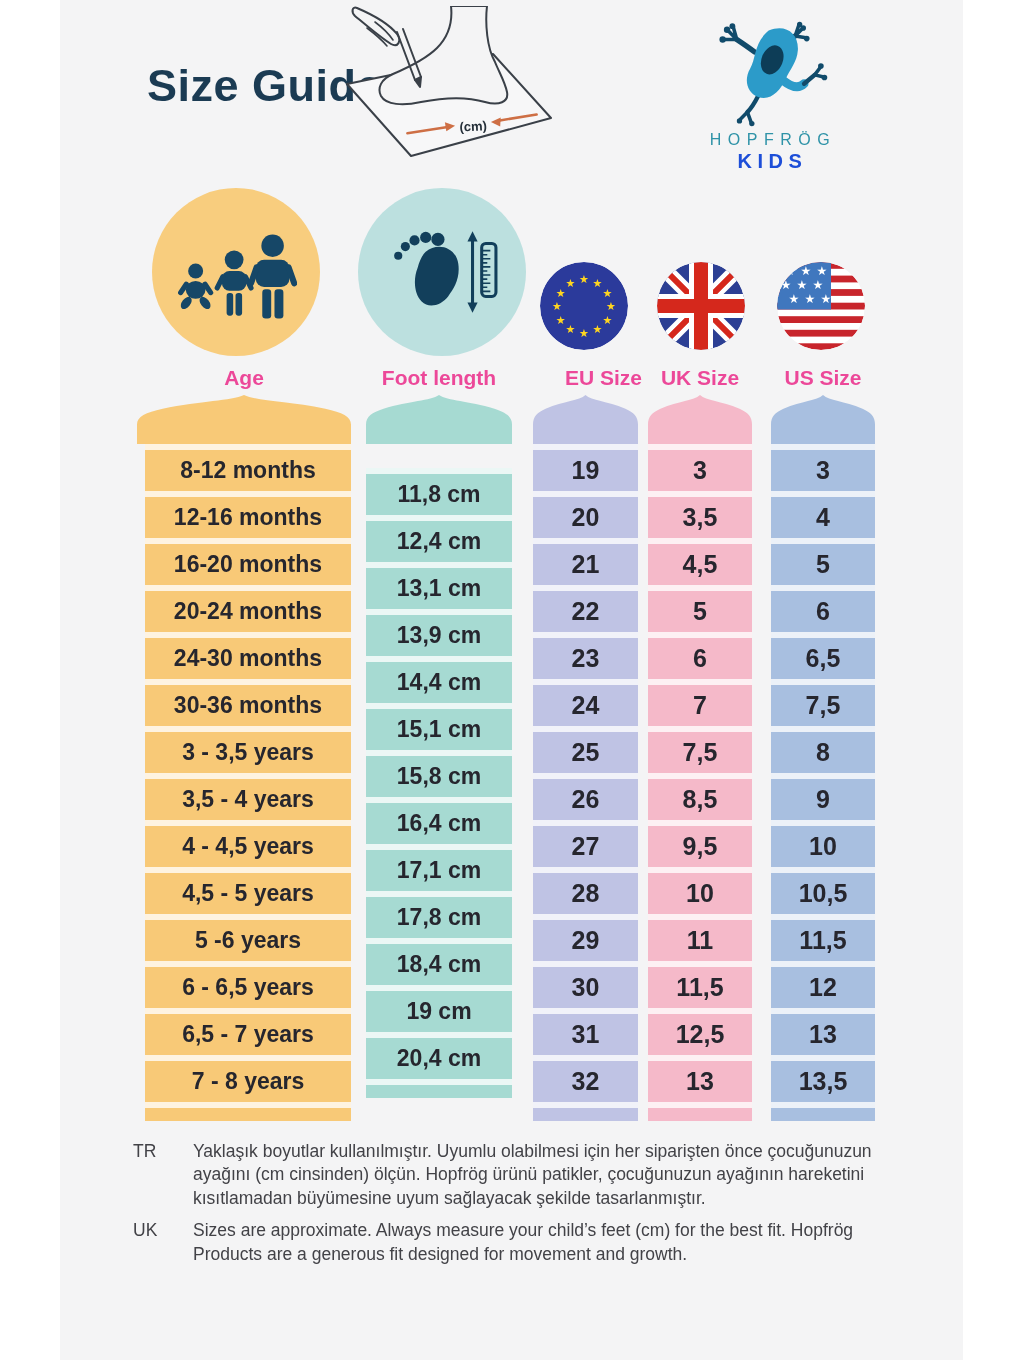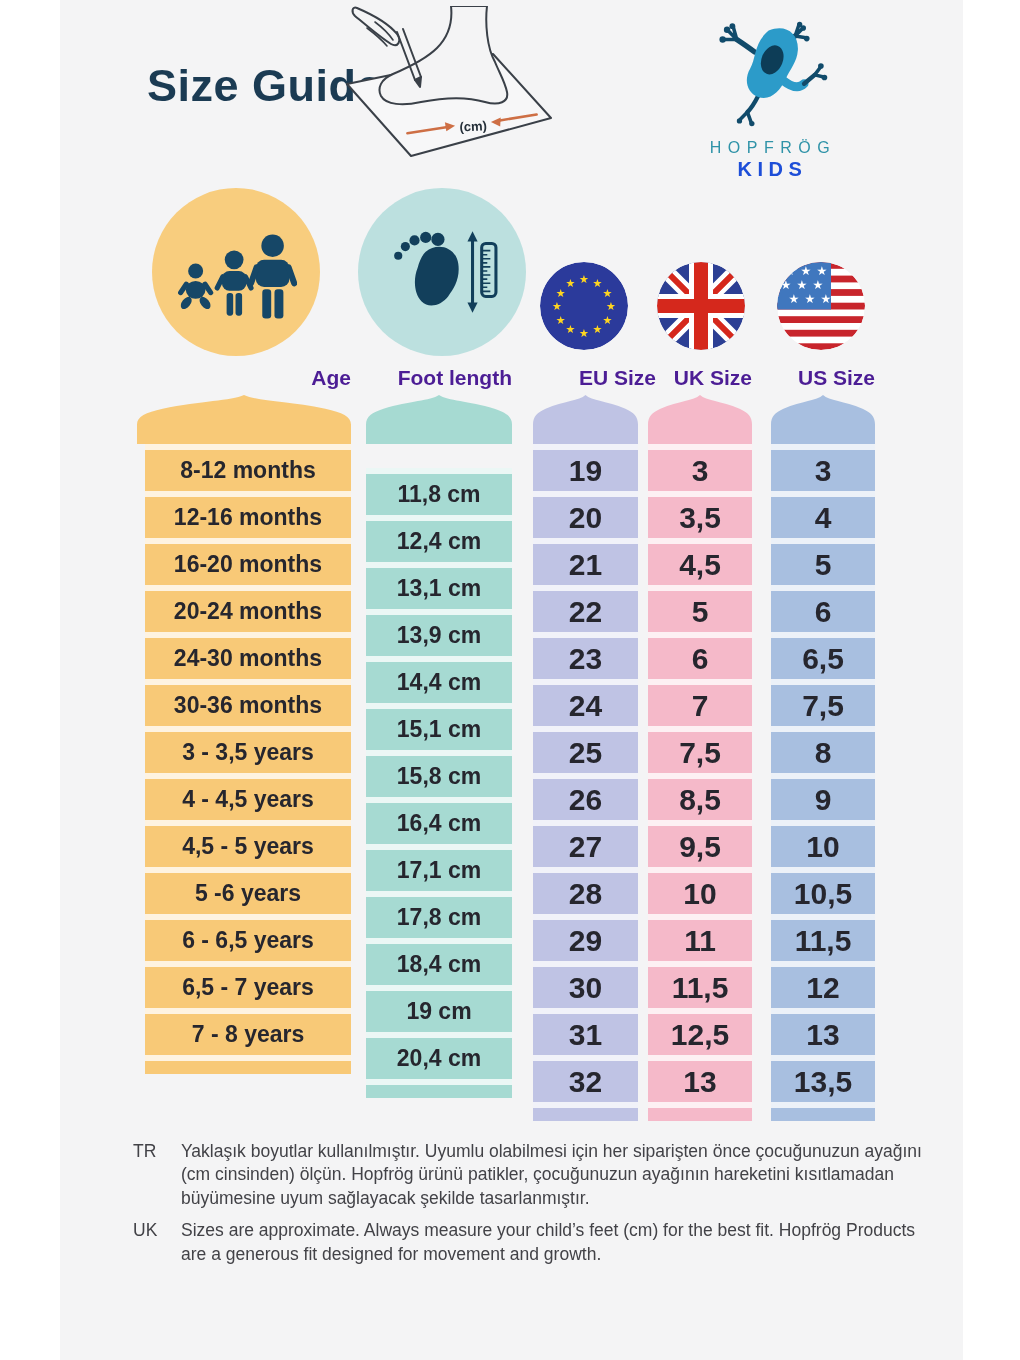--- a/index.html
+++ b/index.html
@@ -8,44 +8,44 @@
         font-family:"Liberation Sans",sans-serif;}
   .panel{position:absolute;left:60px;top:0;width:903px;height:1360px;background:#F4F4F5;}
 
   .title{position:absolute;left:147px;top:60px;margin:0;font-size:45px;font-weight:bold;
          color:#1B3B53;letter-spacing:0.5px;}
 
   .illustration{position:absolute;left:295px;top:6px;width:280px;height:160px;}
 
   .logo{position:absolute;left:688px;top:20px;width:164px;text-align:center;}
   .logo svg{display:block;margin:0 auto;}
-  .brand{font-size:16px;font-weight:400;letter-spacing:6.5px;padding-left:6px;color:#2F93A8;margin-top:11px;}
+  .brand{font-size:16px;font-weight:400;letter-spacing:6.5px;padding-left:6px;color:#2F93A8;margin-top:3px;}
   .brand-sub{font-size:20px;font-weight:bold;letter-spacing:5.5px;padding-left:5px;color:#1d4ed8;margin-top:1px;}
 
   .circle{position:absolute;border-radius:50%;display:flex;align-items:center;justify-content:center;overflow:hidden;}
   .age-c{left:152px;top:188px;width:168px;height:168px;}
   .foot-c{left:358px;top:188px;width:168px;height:168px;}
   .flag{top:262px;width:88px;height:88px;}
   .eu-c{left:540px;} .uk-c{left:657px;} .us-c{left:777px;}
 
-  .col-label{position:absolute;top:366px;text-align:right;font-size:21px;font-weight:bold;color:#4c1d95;}
+  .col-label{position:absolute;top:366px;text-align:center;font-size:21px;font-weight:bold;color:#ec4899;}
   #lab0{left:137px;width:214px;} #lab1{left:366px;width:146px;}
   #lab2{left:551px;width:105px;} #lab3{left:648px;width:104px;} #lab4{left:771px;width:104px;}
 
   .col{position:absolute;top:395px;}
   #col0{left:137px;width:214px;} #col1{left:366px;width:146px;}
   #col2{left:533px;width:105px;} #col3{left:648px;width:104px;} #col4{left:771px;width:104px;}
   .arch{display:block;width:100%;height:49px;}
   .cell{height:41px;display:flex;align-items:center;justify-content:center;
         font-size:23px;font-weight:600;color:#26262E;border-top:6px solid rgba(255,255,255,0.78);}
-  .col.size .cell{font-size:30px;}
+  .col.size .cell{font-size:25px;}
   .tail{height:13px;border-top:6px solid rgba(255,255,255,0.78);}
 
   .notes{position:absolute;left:133px;top:1140px;width:790px;}
-  .note{display:flex;gap:16px;margin-bottom:9px;font-size:17.5px;line-height:1.34;color:#424247;}
+  .note{display:flex;gap:28px;margin-bottom:9px;font-size:17.5px;line-height:1.34;color:#424247;}
   .note .lang{flex:0 0 32px;}
   .note p{margin:0;flex:1;}
 </style>
 </head>
 <body>
 
 <div class="page">
   <div class="panel"></div>
 
   <h1 class="title">Size Guide</h1>
@@ -226,20 +226,21 @@
         <path class="arch-path" d="M0,50 L0,30 C0,22 4,18 12,14 C30,6 44,6 50,0 C56,6 70,6 88,14 C96,18 100,22 100,30 L100,50 Z" fill="#F8C977"></path>
       </svg>
     <div class="rows" style="background: rgb(248, 201, 119); margin-left: 8px;">
         <div class="cell">8-12 months</div>
         <div class="cell">12-16 months</div>
         <div class="cell">16-20 months</div>
         <div class="cell">20-24 months</div>
         <div class="cell">24-30 months</div>
         <div class="cell">30-36 months</div>
         <div class="cell">3 - 3,5 years</div>
+        <div class="cell">3,5 - 4 years</div>
         <div class="cell">4 - 4,5 years</div>
         <div class="cell">4,5 - 5 years</div>
         <div class="cell">5 -6 years</div>
         <div class="cell">6 - 6,5 years</div>
         <div class="cell">6,5 - 7 years</div>
         <div class="cell">7 - 8 years</div>
         <div class="tail"></div>
       </div>
   </div>
   <div class="col" id="col1">

